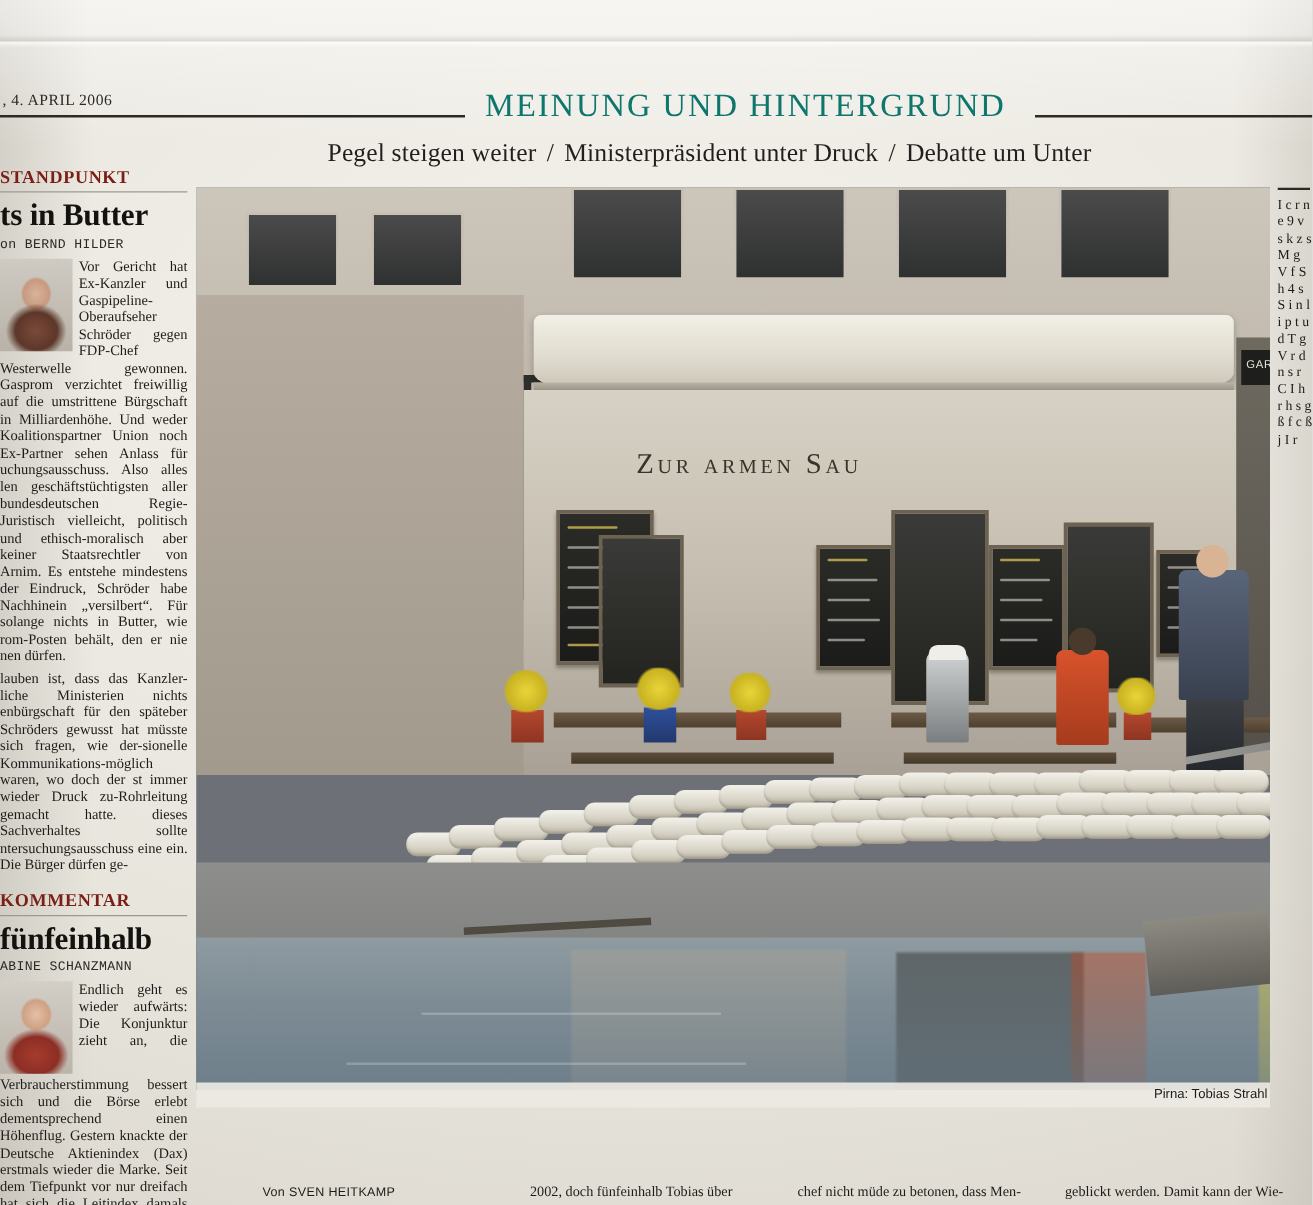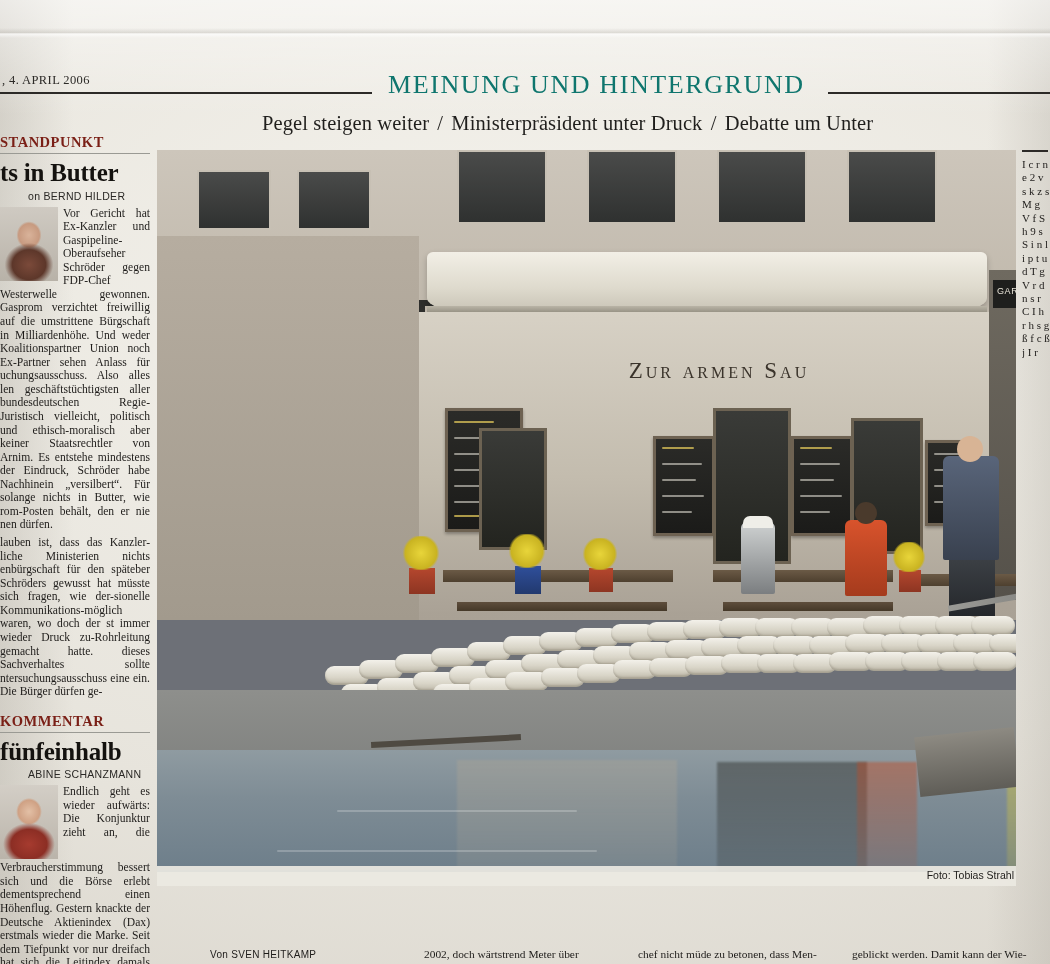--- a/index.html
+++ b/index.html
@@ -119,26 +119,25 @@
   .col-head {
     font-family: "Liberation Serif", serif;
     font-weight: bold;
     font-size: 25px;
     color: #14120f;
     line-height: 1.02;
     margin: 2px 0 4px 0;
     letter-spacing: -0.2px;
   }
   .byline {
-    font-family: Liberation Sans, sans-serif;
+    font-family: Liberation Mono, monospace;
     font-size: 10.5px;
     color: #2a2825;
     letter-spacing: 0.3px;
     margin-bottom: 5px;
-    padding-left: 28px;
   }
   .portrait {
     width: 58px;
     height: 74px;
     float: left;
     margin: 0 5px 2px 0;
     background:
       radial-gradient(60% 42% at 50% 78%, #7b4a3a 0%, #5d372a 48%, rgba(93,55,42,0) 70%),
       radial-gradient(30% 26% at 50% 38%, #d9b39a 0%, #c79a80 60%, rgba(199,154,128,0) 72%),
       linear-gradient(180deg, #cfcac2 0%, #b8b2a8 100%);
@@ -220,21 +219,21 @@
     left: 270px; top: 156px; width: 560px; height: 8px;
     background: linear-gradient(180deg,#b9b4a6, #8e897c);
   }
   
   .ph-signtext {
     left: 352px; top: 208px; width: 420px;
     font-family: "Liberation Serif", serif;
     font-size: 23px;
     letter-spacing: 3px;
     color: #3a332b;
-    text-align: center;
+    text-align: left;
     font-variant: small-caps;
   }
   
   .ph-pubwall {
     left: 262px; top: 162px; width: 570px; height: 300px;
     background: linear-gradient(180deg,#d7d1c5 0%, #c3bcae 55%, #aaa296 100%);
   }
   
   .ph-board {
     background: linear-gradient(180deg,#2b2b28 0%, #1b1b19 100%);
@@ -417,21 +416,21 @@
     <div class="kicker" style="margin-top:14px;">KOMMENTAR</div>
     <div class="kicker-rule"></div>
     <div class="col-head">fünfeinhalb</div>
     <div class="byline">ABINE SCHANZMANN</div>
     <div class="portrait p2"></div>
     <div class="body-text">Endlich geht es wieder aufwärts: Die Konjunktur zieht an, die Verbraucherstimmung bessert sich und die Börse erlebt dementsprechend einen Höhenflug. Gestern knackte der Deutsche Aktienindex (Dax) erstmals wieder die Marke. Seit dem Tiefpunkt vor nur dreifach hat sich die Leitindex damals verdreifacht. In diesem Jahr</div>
   </div>
 
   <div id="right-col">
     <div class="rc-rule"></div>
-    <div>I c r n e 2 v s k z s M g V f S h 9 s S i n l i p t u d T g V r d n s r C I h r h s g ß f c ß j I r</div>
+    <div>I c r n e 9 v s k z s M g V f S h 4 s S i n l i p t u d T g V r d n s r C I h r h s g ß f c ß j I r</div>
   </div>
 
   <div id="photo">
     <div class="ph-sky"></div>
     <div class="ph-facade"></div>
     <div class="ph-facade-left"></div>
 
     <div class="ph-upwin" style="left:300px;"></div>
     <div class="ph-upwin" style="left:430px;"></div>
     <div class="ph-upwin" style="left:560px;"></div>
@@ -583,30 +582,30 @@
     <div class="ripple" style="left:120px; top:700px; width:320px;"></div>
 
     <div style="left:214px; top:588px; width:150px; height:6px; background:#4f4a42; transform:rotate(-3deg);"></div>
 
     <div class="ph-pole" style="left:790px; top:440px; width:180px; height:6px; transform:rotate(-10deg);"></div>
 
     <div style="left:760px; top:582px; width:100px; height:60px; background:linear-gradient(180deg,#8d8a82,#5f5d57); transform:rotate(-6deg);"></div>
   </div>
 
   <div id="caption">
-    <div class="cap-credit">Foto: Tobias Strahl</div>
+    <div class="cap-credit">Pirna: Tobias Strahl</div>
   </div>
 
 
   <div id="bottom-cols">
     <div class="bcol">
       <span class="byline-small">Von SVEN HEITKAMP</span>
     </div>
     <div class="bcol">
-      <span>2002, doch wärtstrend Meter über</span>
+      <span>2002, doch fünfeinhalb Tobias über</span>
     </div>
     <div class="bcol">
       <span>chef nicht müde zu betonen, dass Men-</span>
     </div>
     <div class="bcol">
       <span>geblickt werden. Damit kann der Wie-</span>
     </div>
   </div>
 
 </div>

